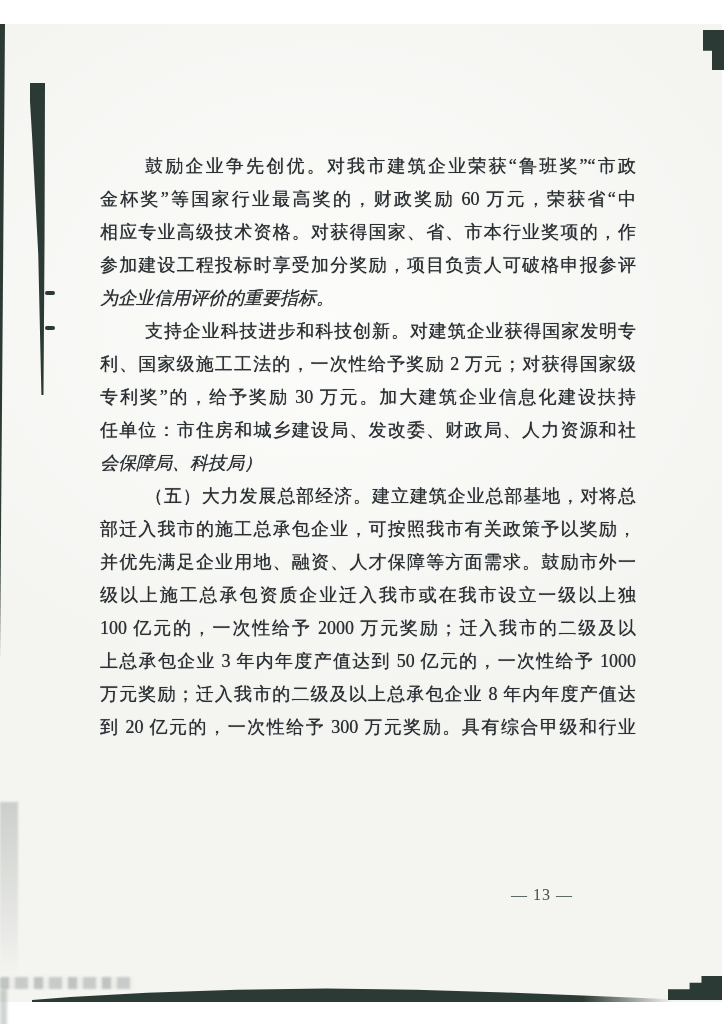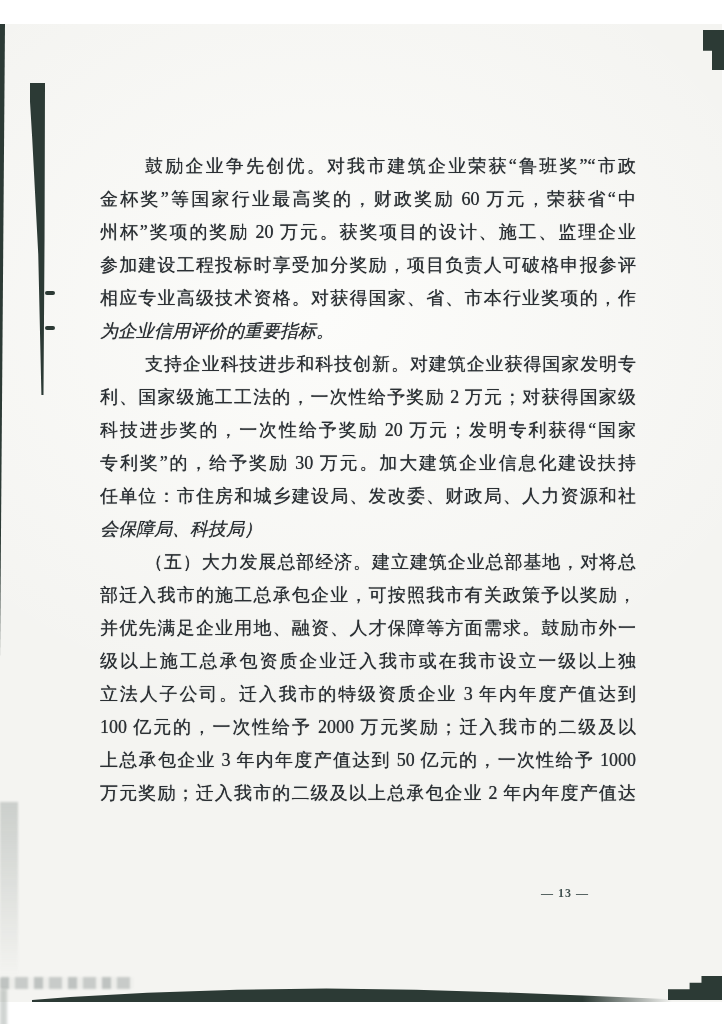--- a/index.html
+++ b/index.html
@@ -69,24 +69,24 @@
   }
   .line {
     height:33px; line-height:33px;
     text-align:justify; text-align-last:justify;
     text-justify:inter-character;
     overflow:hidden;
   }
   .line.first { text-indent:45px; }
   .line.short-last { text-align-last:left;font-style:italic; }
   .page-number {
-    position:absolute; left:515px; top:862px; width:100px;
+    position:absolute; left:492px; top:862px; width:100px;
     text-align:center;
     color:var(--page-number-ink,#41504f);
-    font-size:12px; letter-spacing:1px;font-weight:bold;
+    font-size:16px; letter-spacing:1px;
   }
 </style>
 </head>
 <body>
 
 <div class="paper">
 
   <div class="artifact corner-block"></div>
   <div class="right-line"></div>
   <div class="artifact left-wedge"></div>
@@ -96,39 +96,37 @@
   <div class="header-smudge"></div>
   <div class="right-bleed"></div>
 
   <div class="artifact bottom-band"></div>
   <div class="artifact corner-step"></div>
 
   <div class="doc-body">
       <div class="para">
         <div class="line first">鼓励企业争先创优。对我市建筑企业荣获“鲁班奖”“市政</div>
         <div class="line">金杯奖”等国家行业最高奖的，财政奖励 60 万元，荣获省“中</div>
-        <div class="line">州杯”奖项的奖励 20 万元。获奖项目的设计、施工、监理企业</div>
+        <div class="line">相应专业高级技术资格。对获得国家、省、市本行业奖项的，作</div>
         <div class="line">参加建设工程投标时享受加分奖励，项目负责人可破格申报参评</div>
-        <div class="line">相应专业高级技术资格。对获得国家、省、市本行业奖项的，作</div>
         <div class="line short-last">为企业信用评价的重要指标。</div>
       </div>
       <div class="para">
         <div class="line first">支持企业科技进步和科技创新。对建筑企业获得国家发明专</div>
         <div class="line">利、国家级施工工法的，一次性给予奖励 2 万元；对获得国家级</div>
-        <div class="line">科技进步奖的，一次性给予奖励 20 万元；发明专利获得“国家</div>
         <div class="line">专利奖”的，给予奖励 30 万元。加大建筑企业信息化建设扶持</div>
         <div class="line">任单位：市住房和城乡建设局、发改委、财政局、人力资源和社</div>
         <div class="line short-last">会保障局、科技局）</div>
       </div>
       <div class="para">
         <div class="line first">（五）大力发展总部经济。建立建筑企业总部基地，对将总</div>
         <div class="line">部迁入我市的施工总承包企业，可按照我市有关政策予以奖励，</div>
         <div class="line">并优先满足企业用地、融资、人才保障等方面需求。鼓励市外一</div>
         <div class="line">级以上施工总承包资质企业迁入我市或在我市设立一级以上独</div>
-        <div class="line">立法人子公司。迁入我市的特级资质企业 3 年内年度产值达到</div>
         <div class="line">100 亿元的，一次性给予 2000 万元奖励；迁入我市的二级及以</div>
         <div class="line">上总承包企业 3 年内年度产值达到 50 亿元的，一次性给予 1000</div>
-        <div class="line">万元奖励；迁入我市的二级及以上总承包企业 2 年内年度产值达</div>
+        <div class="line">万元奖励；迁入我市的二级及以上总承包企业 8 年内年度产值达</div>
+        <div class="line">到 20 亿元的，一次性给予 300 万元奖励。具有综合甲级和行业</div>
       </div>
     </div>
 
   <div class="page-number">— 13 —</div>
 </div>
 
 </body></html>

